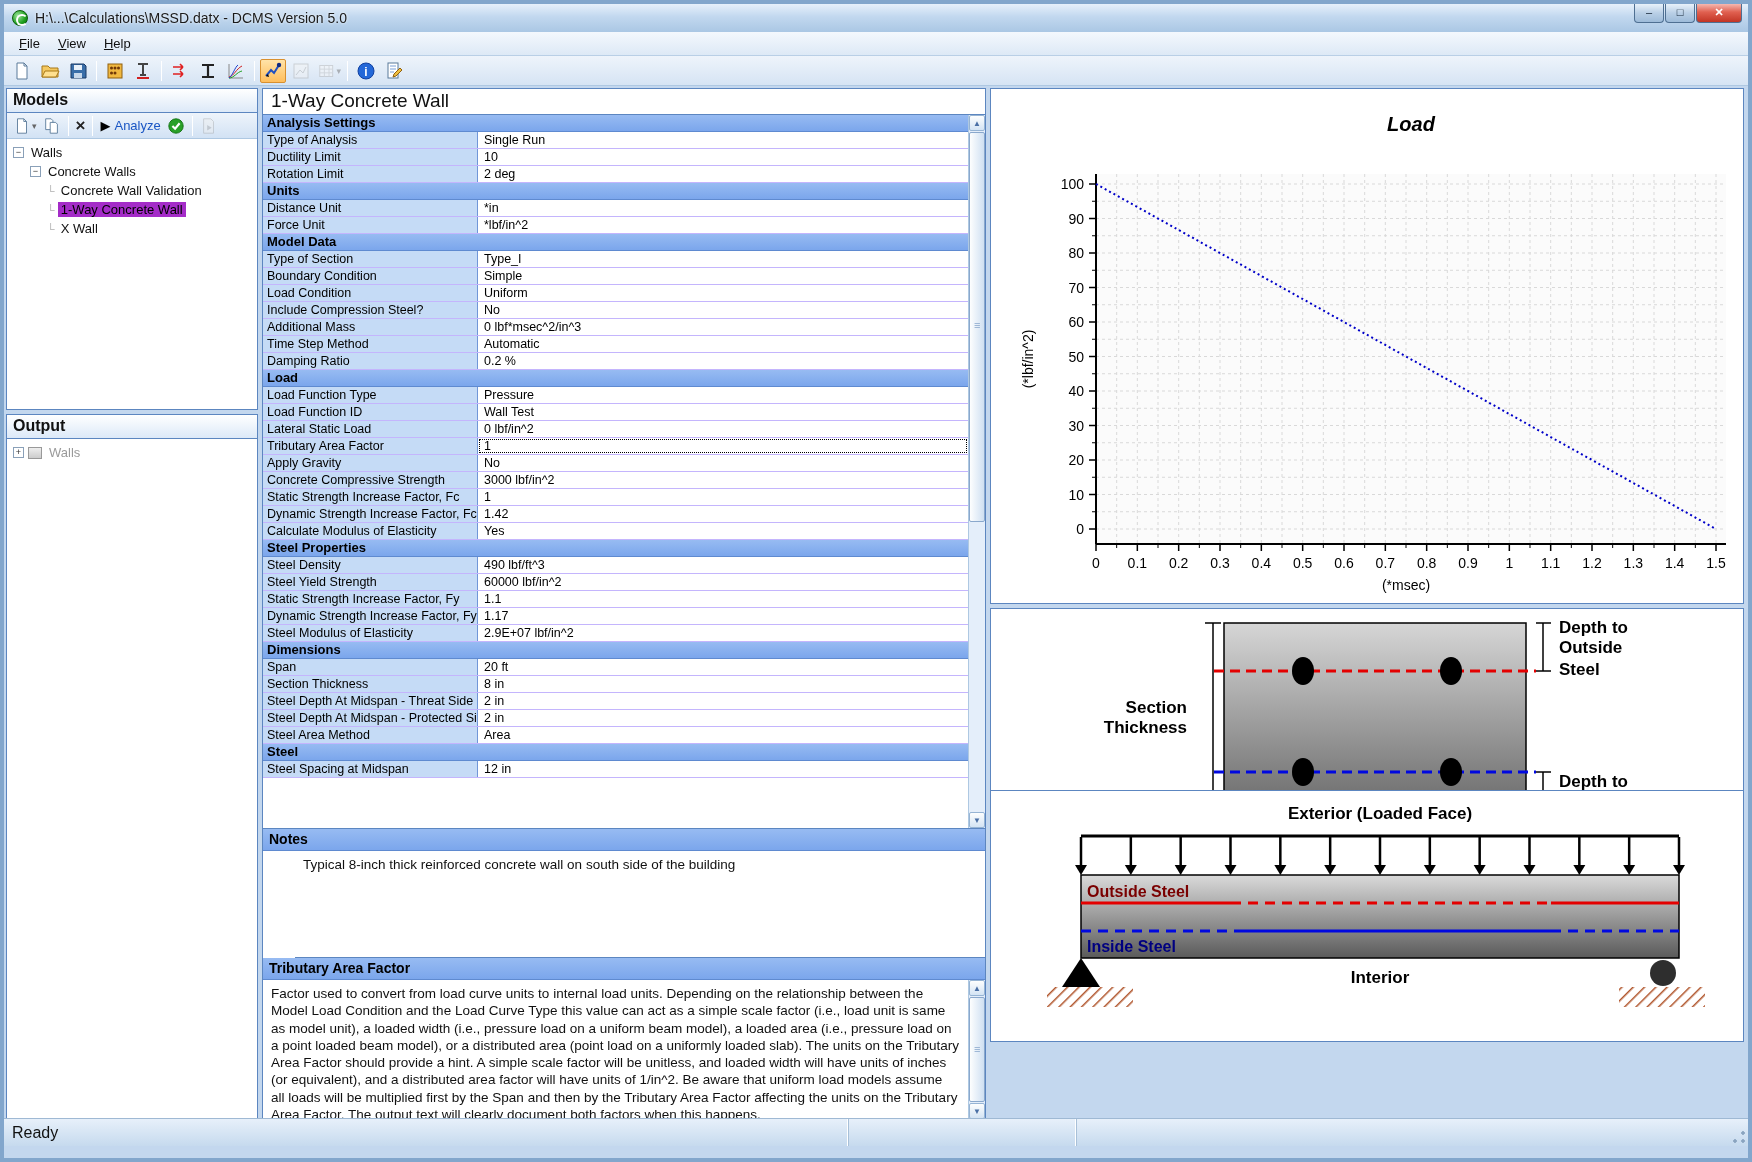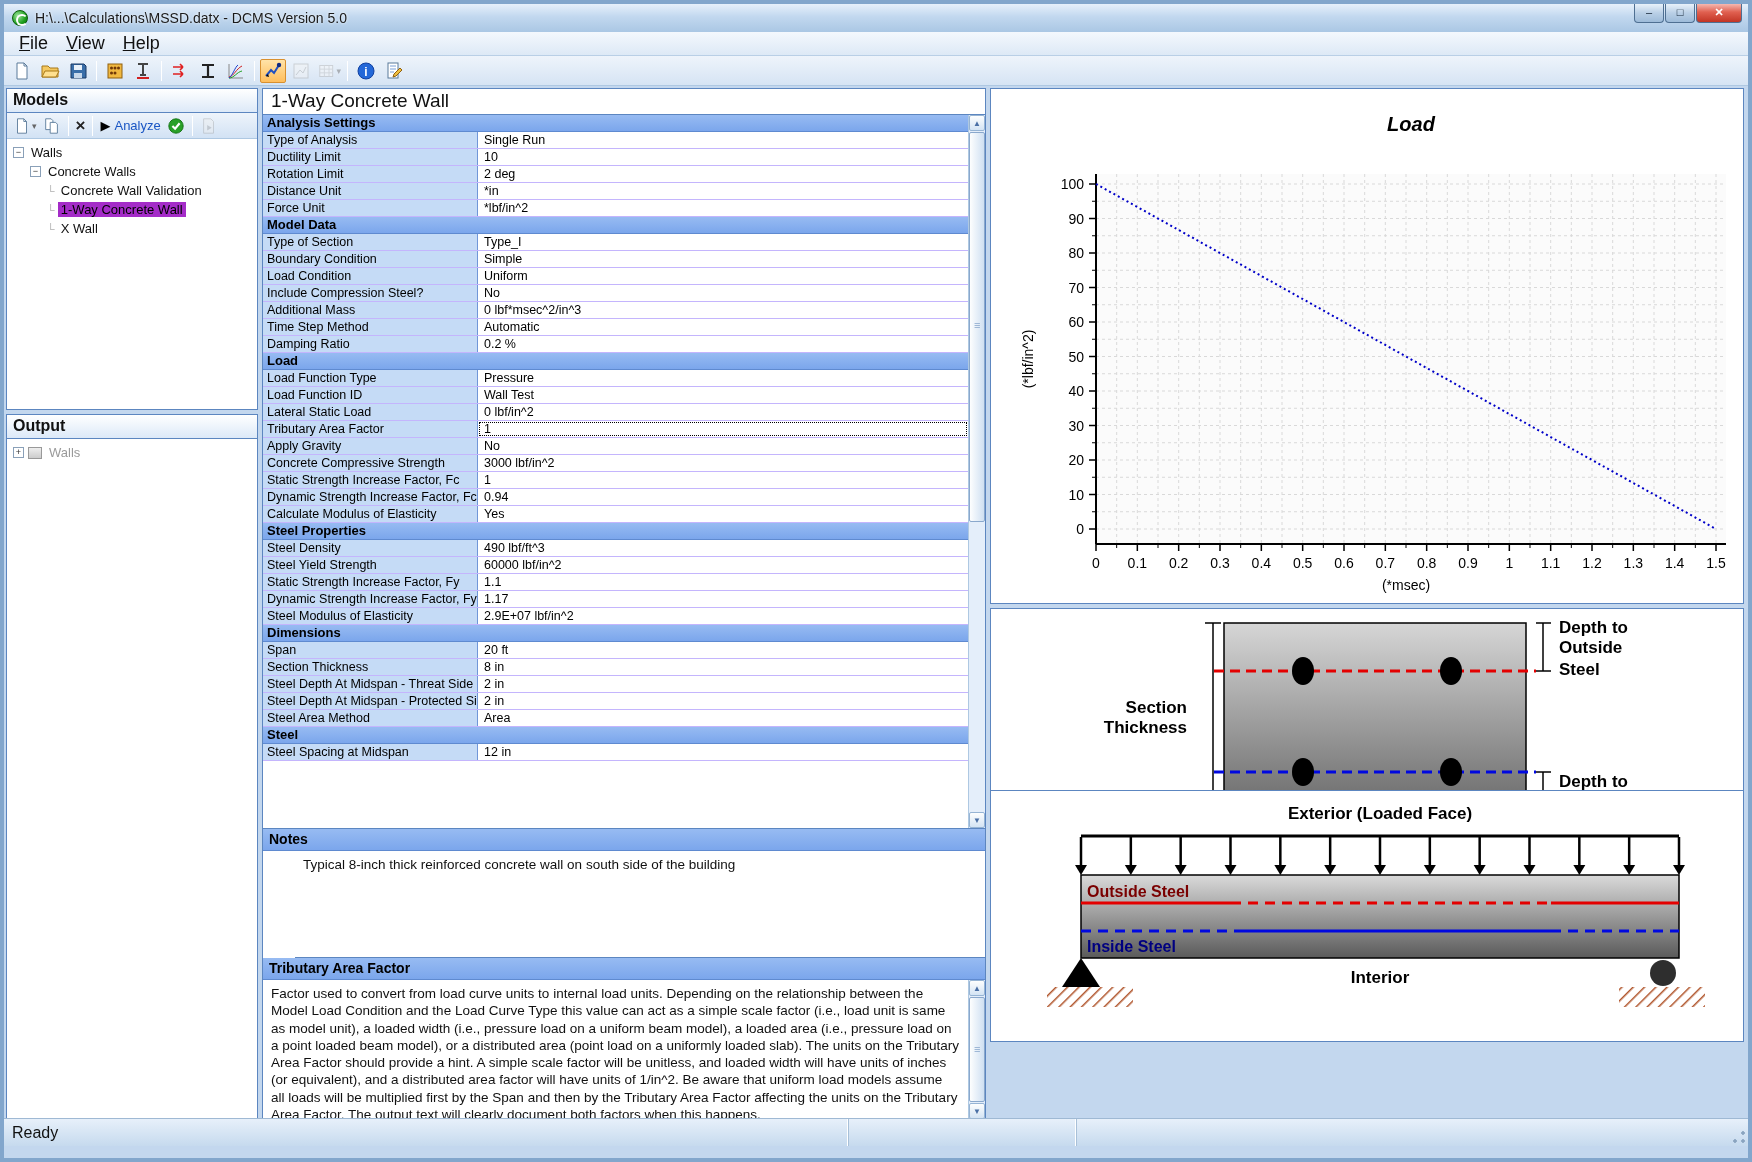--- a/index.html
+++ b/index.html
@@ -18,21 +18,21 @@
   .title-text { font-size:14px; color:#1a1a1a; text-shadow:0 0 3px #fff; }
   .win-controls { position:absolute; right:6px; top:0; display:flex; }
   .win-btn { width:30px; height:19px; border:1px solid #4e6f92; border-top:none; border-radius:0 0 4px 4px;
     background:linear-gradient(#e8f1fa,#b9cfe6 50%,#9dbbd9); color:#123; font-size:11px; line-height:17px;
     text-align:center; margin-left:1px; }
   .win-btn.close { width:46px; background:linear-gradient(#f6b8b0,#e06050 45%,#c23525); color:#fff; font-weight:bold; }
   
   .menubar { position:absolute; left:0; top:28px; right:0; height:24px;
     background:linear-gradient(#f4f8fd,#dde9f6); border-bottom:1px solid #b9cfe6;
     display:flex; align-items:center; padding-left:6px; }
-  .menu-item { display:inline-block; font-size:18px; padding:3px 9px; color:#111; }
+  .menu-item { display:inline-block; font-size:13px; padding:3px 9px; color:#111; }
   .menu-item::first-letter { text-decoration:underline; }
   .toolbar { position:absolute; left:0; top:52px; right:0; height:30px;
     background:linear-gradient(#eef4fb,#d6e4f4); border-bottom:1px solid #aec8e2;
     display:flex; align-items:center; padding-left:4px; }
   .tb-btn { width:26px; height:24px; display:flex; align-items:center; justify-content:center;
     border:1px solid transparent; border-radius:2px; margin:0 1px; }
   .tb-btn.active { background:linear-gradient(#ffe3a8,#ffbe5c); border-color:#d89030; }
   .tb-btn.disabled { opacity:.45; filter:grayscale(1); }
   .tb-sep { width:1px; height:20px; background:#9fb9d4; border-right:1px solid #fff; margin:0 4px; }
   .dd-caret { font-size:9px; color:#666; margin-left:1px; }
@@ -295,20 +295,21 @@
             <div class="gvalue">Single Run</div>
           </div>
           <div class="grid-row">
             <div class="glabel">Ductility Limit</div>
             <div class="gvalue">10</div>
           </div>
           <div class="grid-row">
             <div class="glabel">Rotation Limit</div>
             <div class="gvalue">2 deg</div>
           </div>
+          <div class="grid-section">Units</div>
           <div class="grid-row">
             <div class="glabel">Distance Unit</div>
             <div class="gvalue">*in</div>
           </div>
           <div class="grid-row">
             <div class="glabel">Force Unit</div>
             <div class="gvalue">*lbf/in^2</div>
           </div>
           <div class="grid-section">Model Data</div>
           <div class="grid-row">
@@ -363,21 +364,21 @@
           <div class="grid-row">
             <div class="glabel">Concrete Compressive Strength</div>
             <div class="gvalue">3000 lbf/in^2</div>
           </div>
           <div class="grid-row">
             <div class="glabel">Static Strength Increase Factor, Fc</div>
             <div class="gvalue">1</div>
           </div>
           <div class="grid-row">
             <div class="glabel">Dynamic Strength Increase Factor, Fc</div>
-            <div class="gvalue">0.94</div>
+            <div class="gvalue">1.42</div>
           </div>
           <div class="grid-row">
             <div class="glabel">Calculate Modulus of Elasticity</div>
             <div class="gvalue">Yes</div>
           </div>
           <div class="grid-section">Steel Properties</div>
           <div class="grid-row">
             <div class="glabel">Steel Density</div>
             <div class="gvalue">490 lbf/ft^3</div>
           </div>

